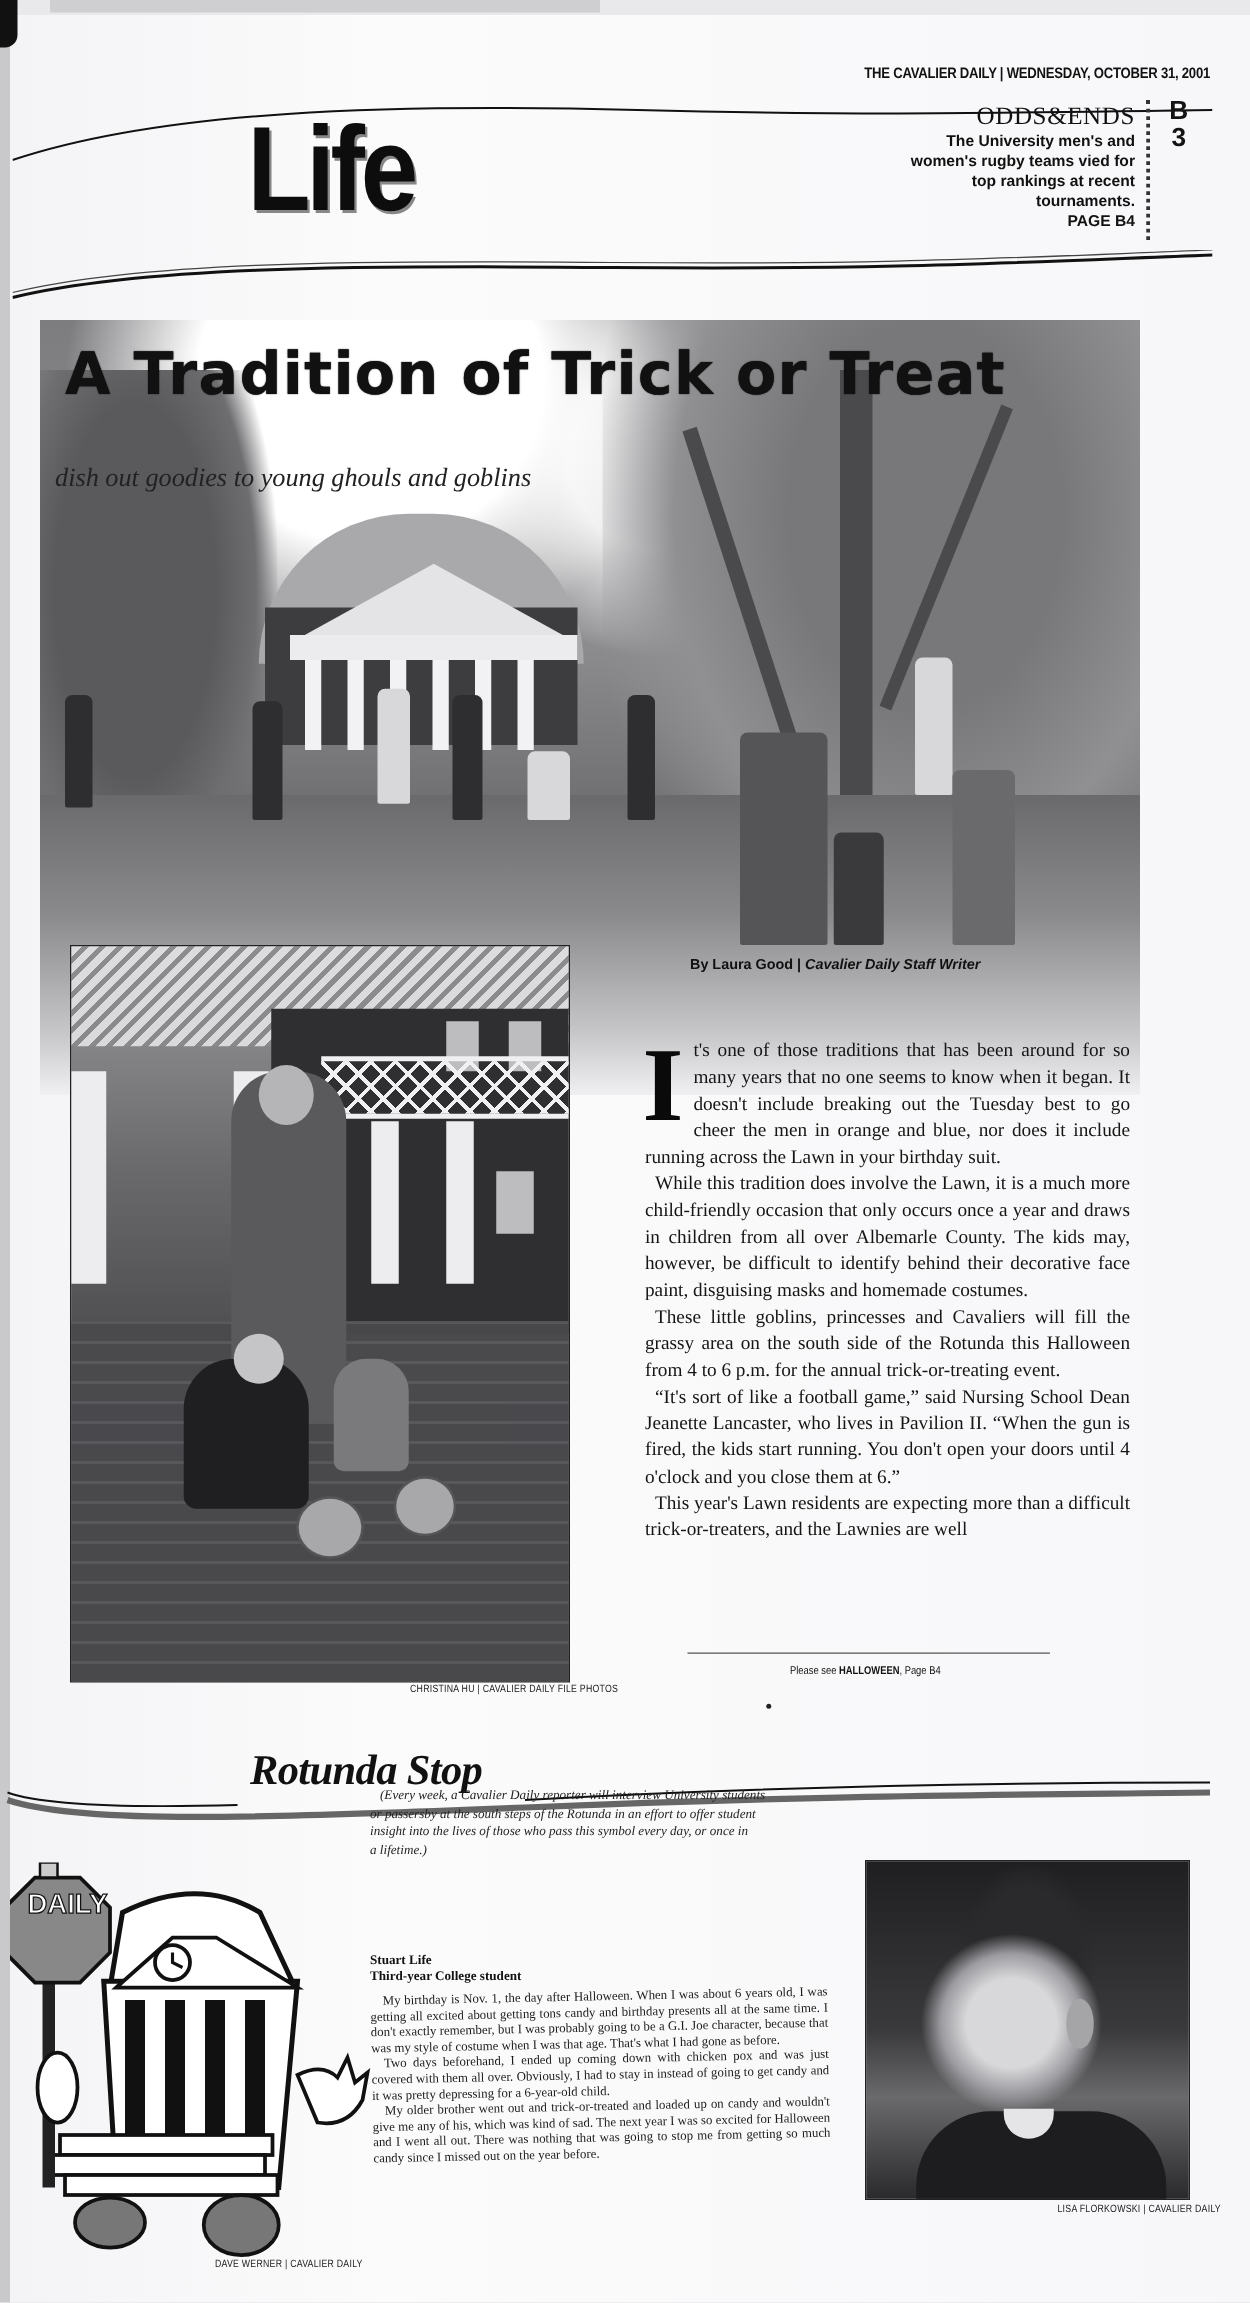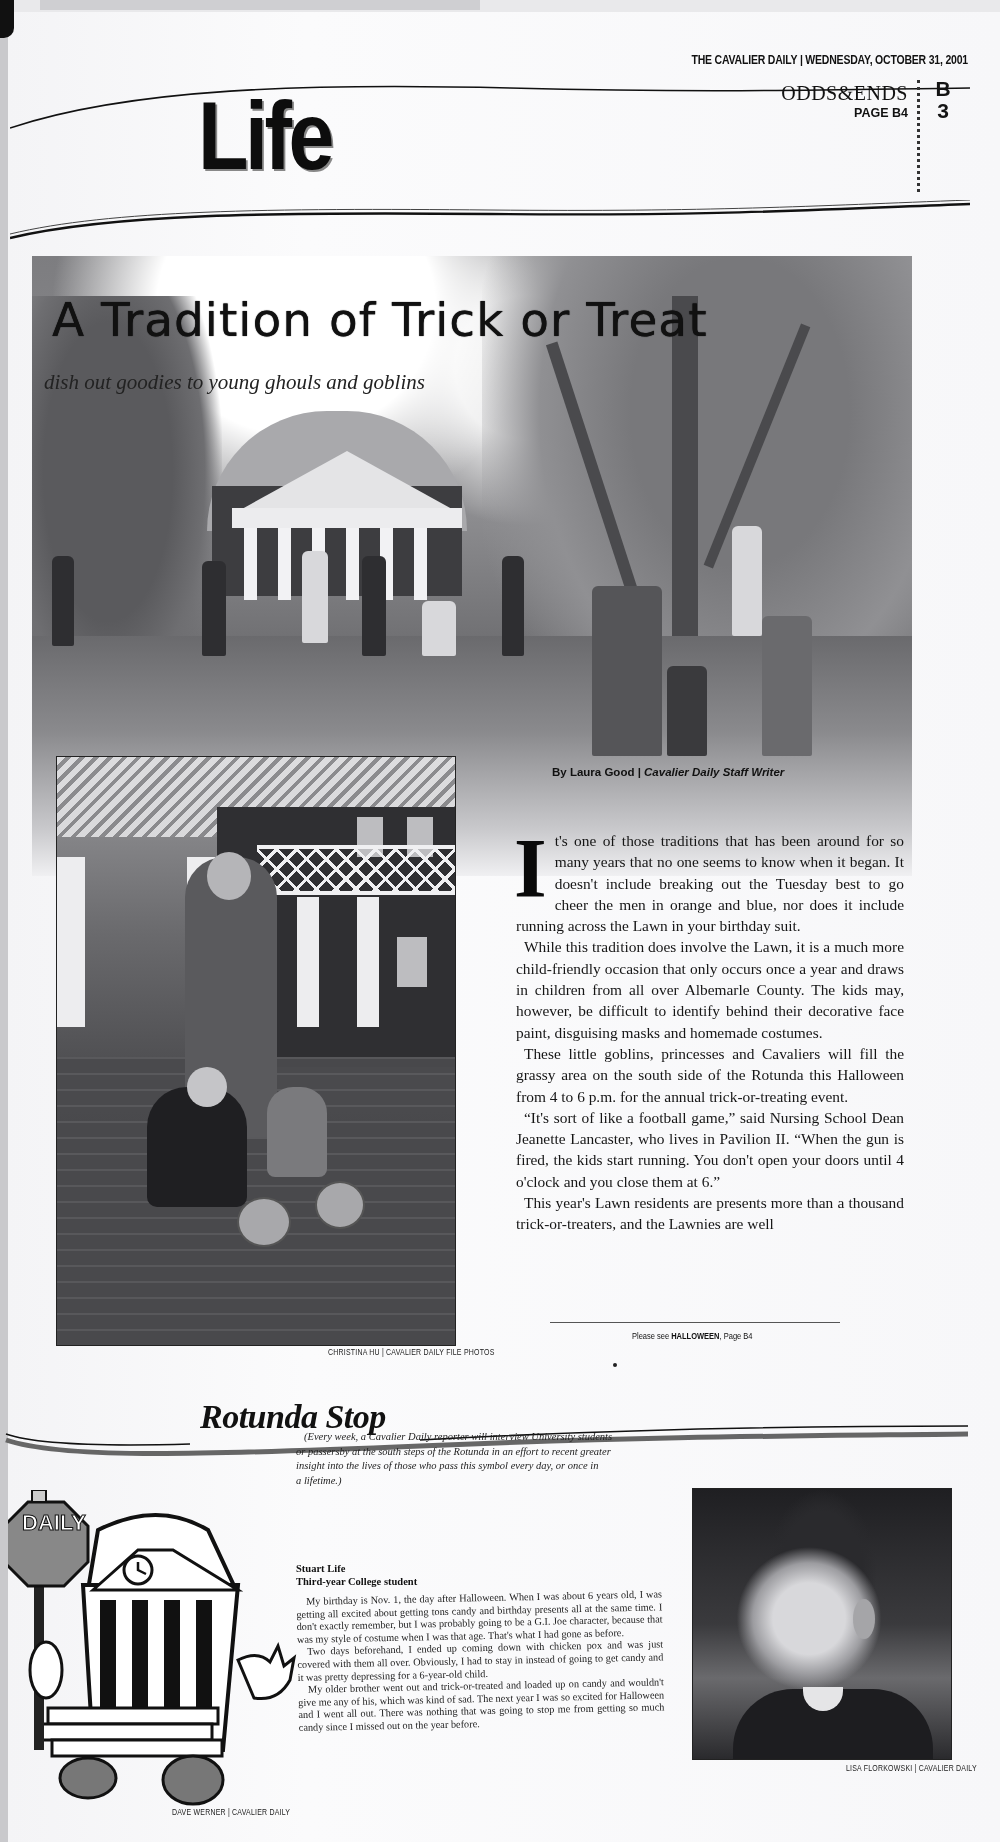--- a/index.html
+++ b/index.html
@@ -63,23 +63,23 @@
   .hero .rotunda-body { position:absolute; left:180px; top:230px; width:250px; height:110px; background:#3d3d40; }
   .hero .pediment { position:absolute; left:210px; top:195px; width:0; height:0;
     border-left:105px solid transparent; border-right:105px solid transparent; border-bottom:58px solid #e4e4e6; }
   .hero .entab { position:absolute; left:200px; top:252px; width:230px; height:20px; background:#ececee; }
   .hero .col { position:absolute; top:272px; width:13px; height:72px; background:#f2f2f4; }
   .hero .lawn { position:absolute; left:0; top:380px; width:100%; height:240px;
     background:linear-gradient(180deg, #6a6a6d 0%, #8a8a8d 40%, #c8c8cb 80%, #f0f0f2 100%); }
   .hero .person { position:absolute; background:#2e2e31; border-radius:6px 6px 2px 2px; }
   .hero .person.light { background:#d8d8db; }
   .hero-headline {
-    position:absolute; left:52px; top:296px; width:780px;
+    position:absolute; left:52px; top:276px; width:780px;
     font-family:"DejaVu Sans", sans-serif; font-size:47px; letter-spacing:1px;
-    font-weight:normal; color:#111; line-height:1; white-space:nowrap;
+    font-weight:bold; color:#111; line-height:1; white-space:nowrap;
     text-shadow: 0 0 1px #000;
   }
   .hero-deck {
     position:absolute; left:44px; top:368px; width:460px;
     font-family:"Liberation Serif", serif; font-style:italic; font-size:21px; line-height:29px; color:#222;
   }
   .byline {
     position:absolute; left:552px; top:766px;
     font-family:"Liberation Sans", sans-serif; font-weight:bold; font-size:11.5px; color:#111;
   }
@@ -181,20 +181,21 @@
   <path d="M0 70 C 120 30, 300 25, 500 30 S 800 32, 960 30" fill="none" stroke="#111" stroke-width="1.6"></path>
 </svg>
 <svg class="rule-wave-bottom" viewBox="0 0 960 40" preserveAspectRatio="none">
   <path d="M0 38 C 100 14, 260 12, 480 14 S 800 10, 960 4" fill="none" stroke="#111" stroke-width="2.4"></path>
   <path d="M0 34 C 100 10, 260 8, 480 10 S 800 6, 960 0" fill="none" stroke="#444" stroke-width="1"></path>
 </svg>
 <div class="dateline">THE CAVALIER DAILY | WEDNESDAY, OCTOBER 31, 2001</div>
 <div class="life-title">Life</div>
 <div class="odds-box">
   <div class="odds-head">ODDS&amp;ENDS</div>
+  <div class="odds-body">The University men's and women's rugby teams vied for top rankings at recent tournaments.</div>
   <div class="odds-body">PAGE B4</div>
 </div>
 <div class="odds-dots"></div>
 <div class="section-code">
   <div>B</div>
   <div>3</div>
 </div>
 
 <div class="hero">
   <div class="trees-left"></div>
@@ -254,21 +255,21 @@
   <div class="pumpkin" style="left:180px;top:440px;width:50px;height:46px;"></div>
   <div class="pumpkin" style="left:258px;top:424px;width:46px;height:44px;"></div>
 </div>
 <div class="photo-credit" style="left:328px;top:1348px;">CHRISTINA HU | CAVALIER DAILY FILE PHOTOS</div>
 
 <div class="article">
   <p class="first"><span class="dropcap">I</span><span>t's one of those traditions that has been around for so many years that no one seems to know when it began. It doesn't include breaking out the Tuesday best to go cheer the men in orange and blue, nor does it include running across the Lawn in your birthday suit.</span></p>
   <p>While this tradition does involve the Lawn, it is a much more child-friendly occasion that only occurs once a year and draws in children from all over Albemarle County. The kids may, however, be difficult to identify behind their decorative face paint, disguising masks and homemade costumes.</p>
   <p>These little goblins, princesses and Cavaliers will fill the grassy area on the south side of the Rotunda this Halloween from 4 to 6 p.m. for the annual trick-or-treating event.</p>
   <p>“It's sort of like a football game,” said Nursing School Dean Jeanette Lancaster, who lives in Pavilion II. “When the gun is fired, the kids start running. You don't open your doors until 4 o'clock and you close them at 6.”</p>
-  <p>This year's Lawn residents are presents more than a thousand trick-or-treaters, and the Lawnies are well</p>
+  <p>This year's Lawn residents are expecting more than a difficult trick-or-treaters, and the Lawnies are well</p>
 </div>
 <div class="jump-rule"></div>
 <div class="jump">
   <span>Please see</span>
   <b>HALLOWEEN</b><span>, Page B4</span>
 </div>
 <div class="dot"></div>
 
 <svg class="rs-rule" viewBox="0 0 980 60" preserveAspectRatio="none">
   <path d="M6 34 C 40 46, 120 46, 190 44" fill="none" stroke="#111" stroke-width="1.5"></path>
@@ -296,21 +297,21 @@
   <polygon points="20,12 56,12 80,36 80,72 56,96 20,96 -4,72 -4,36" fill="#888" stroke="#111" stroke-width="3"></polygon>
   <rect x="24" y="0" width="14" height="12" fill="#ccc" stroke="#111" stroke-width="2"></rect>
   <path d="M230 170 Q 250 160 262 172 L 270 156 L 276 176 L 286 168 L 282 190 Q 270 212 246 208 Z" fill="#fff" stroke="#111" stroke-width="3"></path>
   <ellipse cx="38" cy="180" rx="16" ry="28" fill="#fff" stroke="#111" stroke-width="3"></ellipse>
 </svg>
 <div style="position:absolute;left:14px;top:1510px;width:80px;text-align:center;font-family:'Liberation Sans',sans-serif;font-weight:bold;font-size:22px;color:#fff;-webkit-text-stroke:1px #111;">DAILY</div>
 <div class="photo-credit" style="left:172px;top:1808px;">DAVE WERNER | CAVALIER DAILY</div>
 
 <div class="rs-intro">
   <span>(Every week, a Cavalier Daily reporter will interview University students</span>
-  <span style="text-indent:0">or passersby at the south steps of the Rotunda in an effort to recent greater</span>
+  <span style="text-indent:0">or passersby at the south steps of the Rotunda in an effort to offer student</span>
   <span style="text-indent:0">insight into the lives of those who pass this symbol every day, or once in</span>
   <span style="text-indent:0">a lifetime.)</span>
 </div>
 <div class="rs-name">
   <div>Stuart Life</div>
   <div>Third-year College student</div>
 </div>
 <div class="rs-body">
   <p>My birthday is Nov. 1, the day after Halloween. When I was about 6 years old, I was getting all excited about getting tons candy and birthday presents all at the same time. I don't exactly remember, but I was probably going to be a G.I. Joe character, because that was my style of costume when I was that age. That's what I had gone as before.</p>
   <p>Two days beforehand, I ended up coming down with chicken pox and was just covered with them all over. Obviously, I had to stay in instead of going to get candy and it was pretty depressing for a 6-year-old child.</p>

